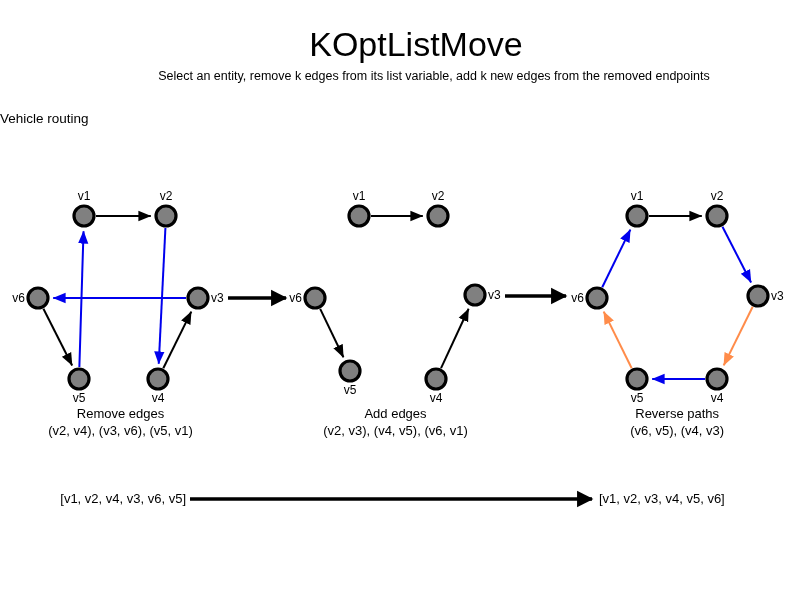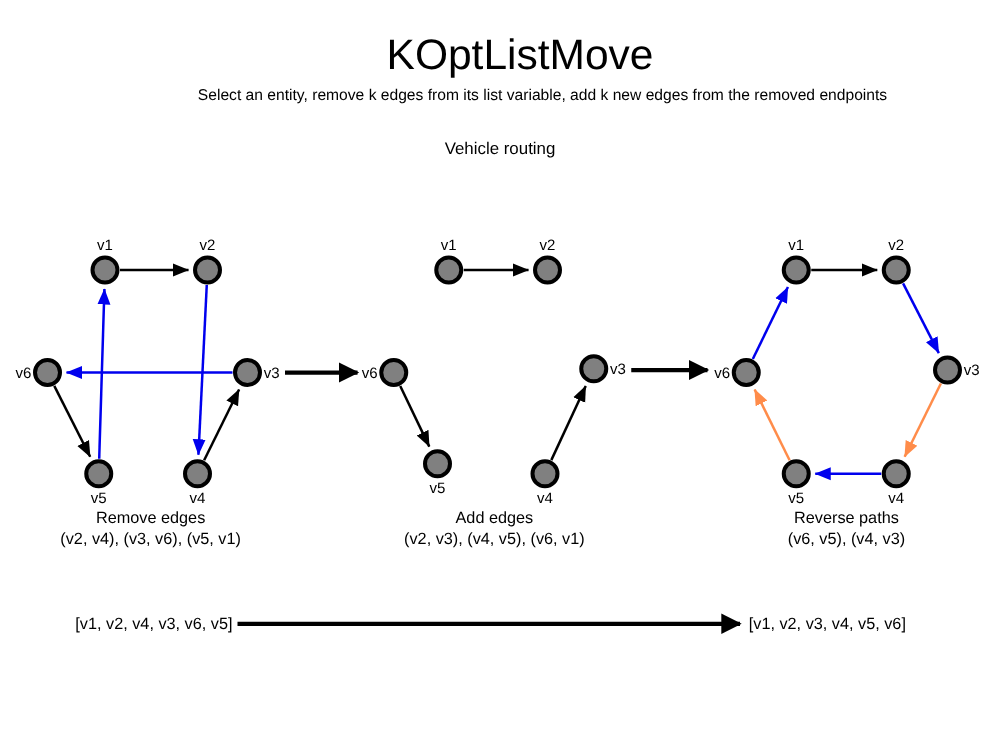--- a/index.html
+++ b/index.html
@@ -36,21 +36,20 @@
     text-align: center;
     font-size: 12.5px;
     line-height: 16px;
     margin-left: 34px;
   }
   #section-label {
     position: absolute;
     top: 110px;
     left: 0;
     width: 800px;
-    text-align: center;
     font-size: 13.5px;
     line-height: 18px;
   }
   svg#canvas {
     position: absolute;
     top: 0;
     left: 0;
     width: 800px;
     height: 600px;
   }

